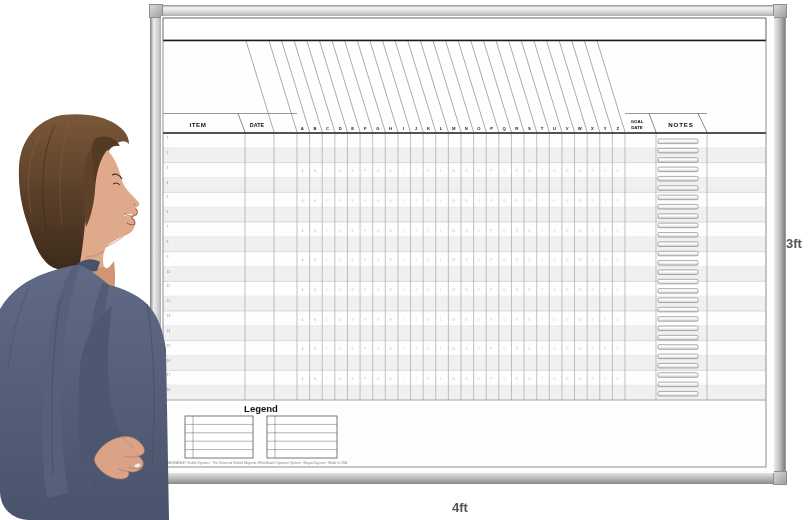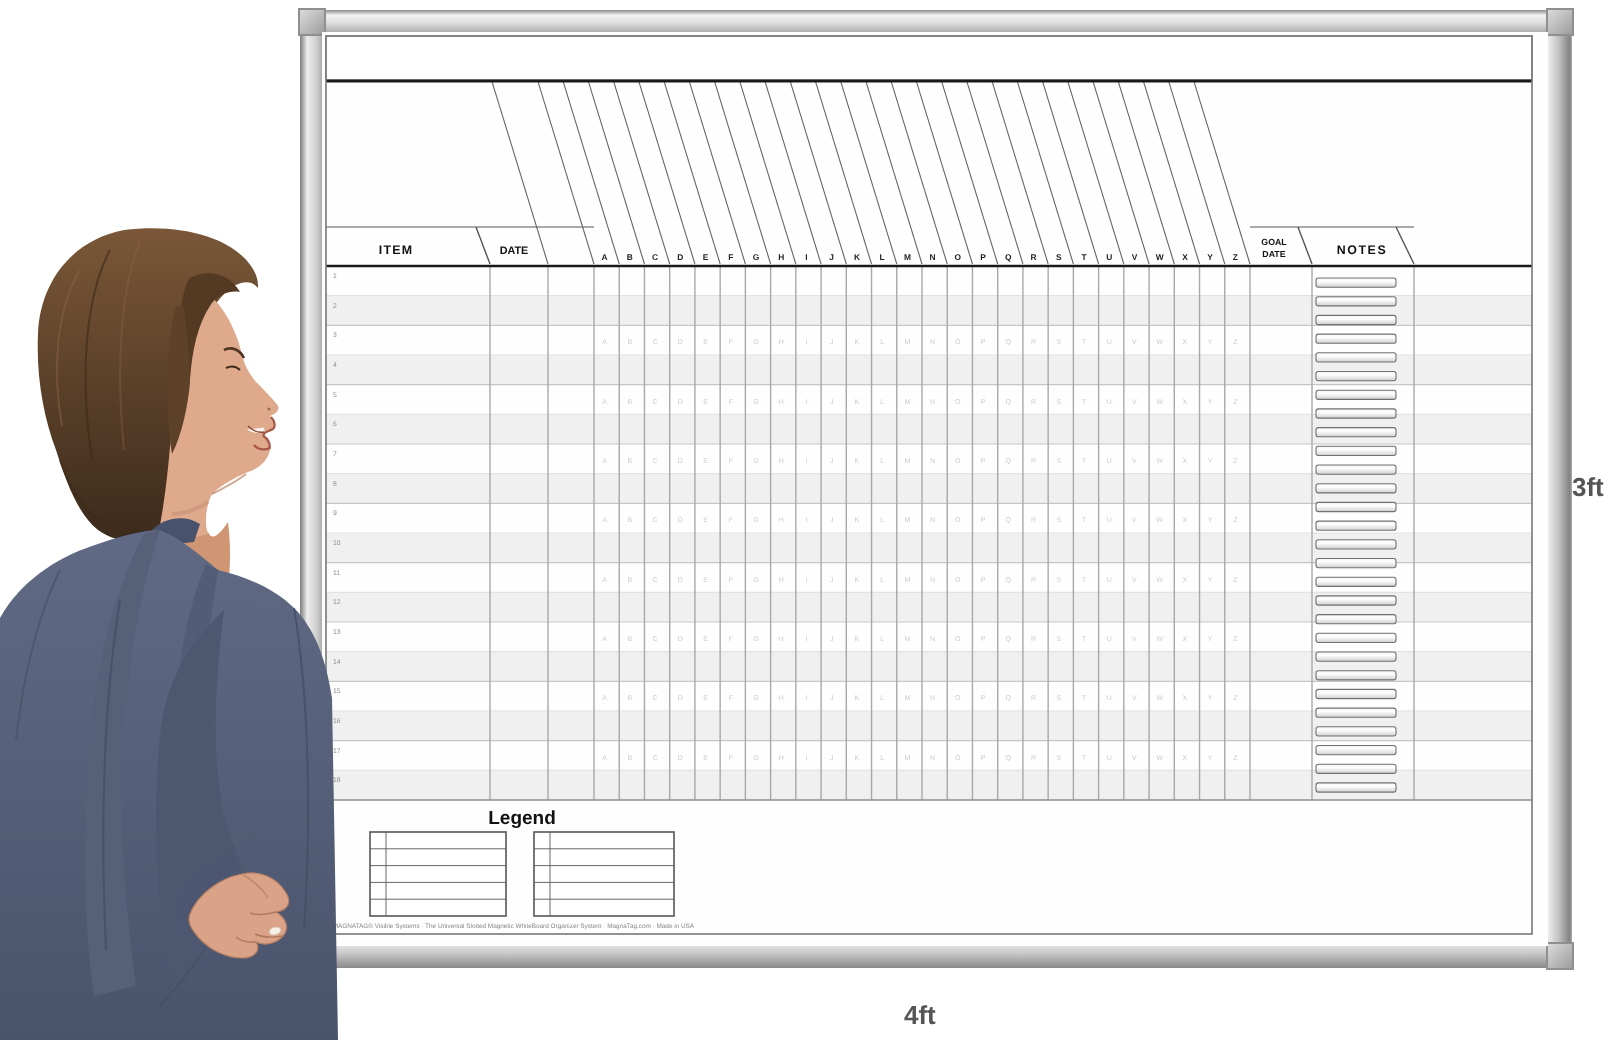--- a/index.html
+++ b/index.html
@@ -1,17 +1,17 @@
 <!DOCTYPE html>
 <html><head>
 <meta charset="utf-8">
 <style>
   html,body{margin:0;padding:0;}
   .scene{position:relative;width:810px;height:520px;background:#ffffff;overflow:hidden;
-         font-family:"Liberation Sans",sans-serif;}
+         font-family:"Liberation Sans",sans-serif;border-radius:28px;}
   .board{position:absolute;left:150px;top:5px;width:636px;height:479px;z-index:1;text-align:right;}
   .frame{position:absolute;}
   .frame-top{left:0;top:0;width:636px;height:12px;
     background:linear-gradient(180deg,#8c8c8c 0%,#f2f2f2 22%,#dcdcdc 55%,#a5a5a5 100%);}
   .frame-bottom{left:0;top:466px;width:636px;height:13px;
     background:linear-gradient(180deg,#f0f0f0 0%,#c6c6c6 45%,#8a8a8a 100%);}
   .frame-left{left:0;top:0;width:12px;height:479px;
     background:linear-gradient(90deg,#7c7c7c 0%,#ededed 30%,#cdcdcd 70%,#a0a0a0 100%);}
   .frame-right{left:624px;top:0;width:12px;height:479px;
     background:linear-gradient(90deg,#ececec 0%,#c2c2c2 45%,#828282 90%,#ababab 100%);}

